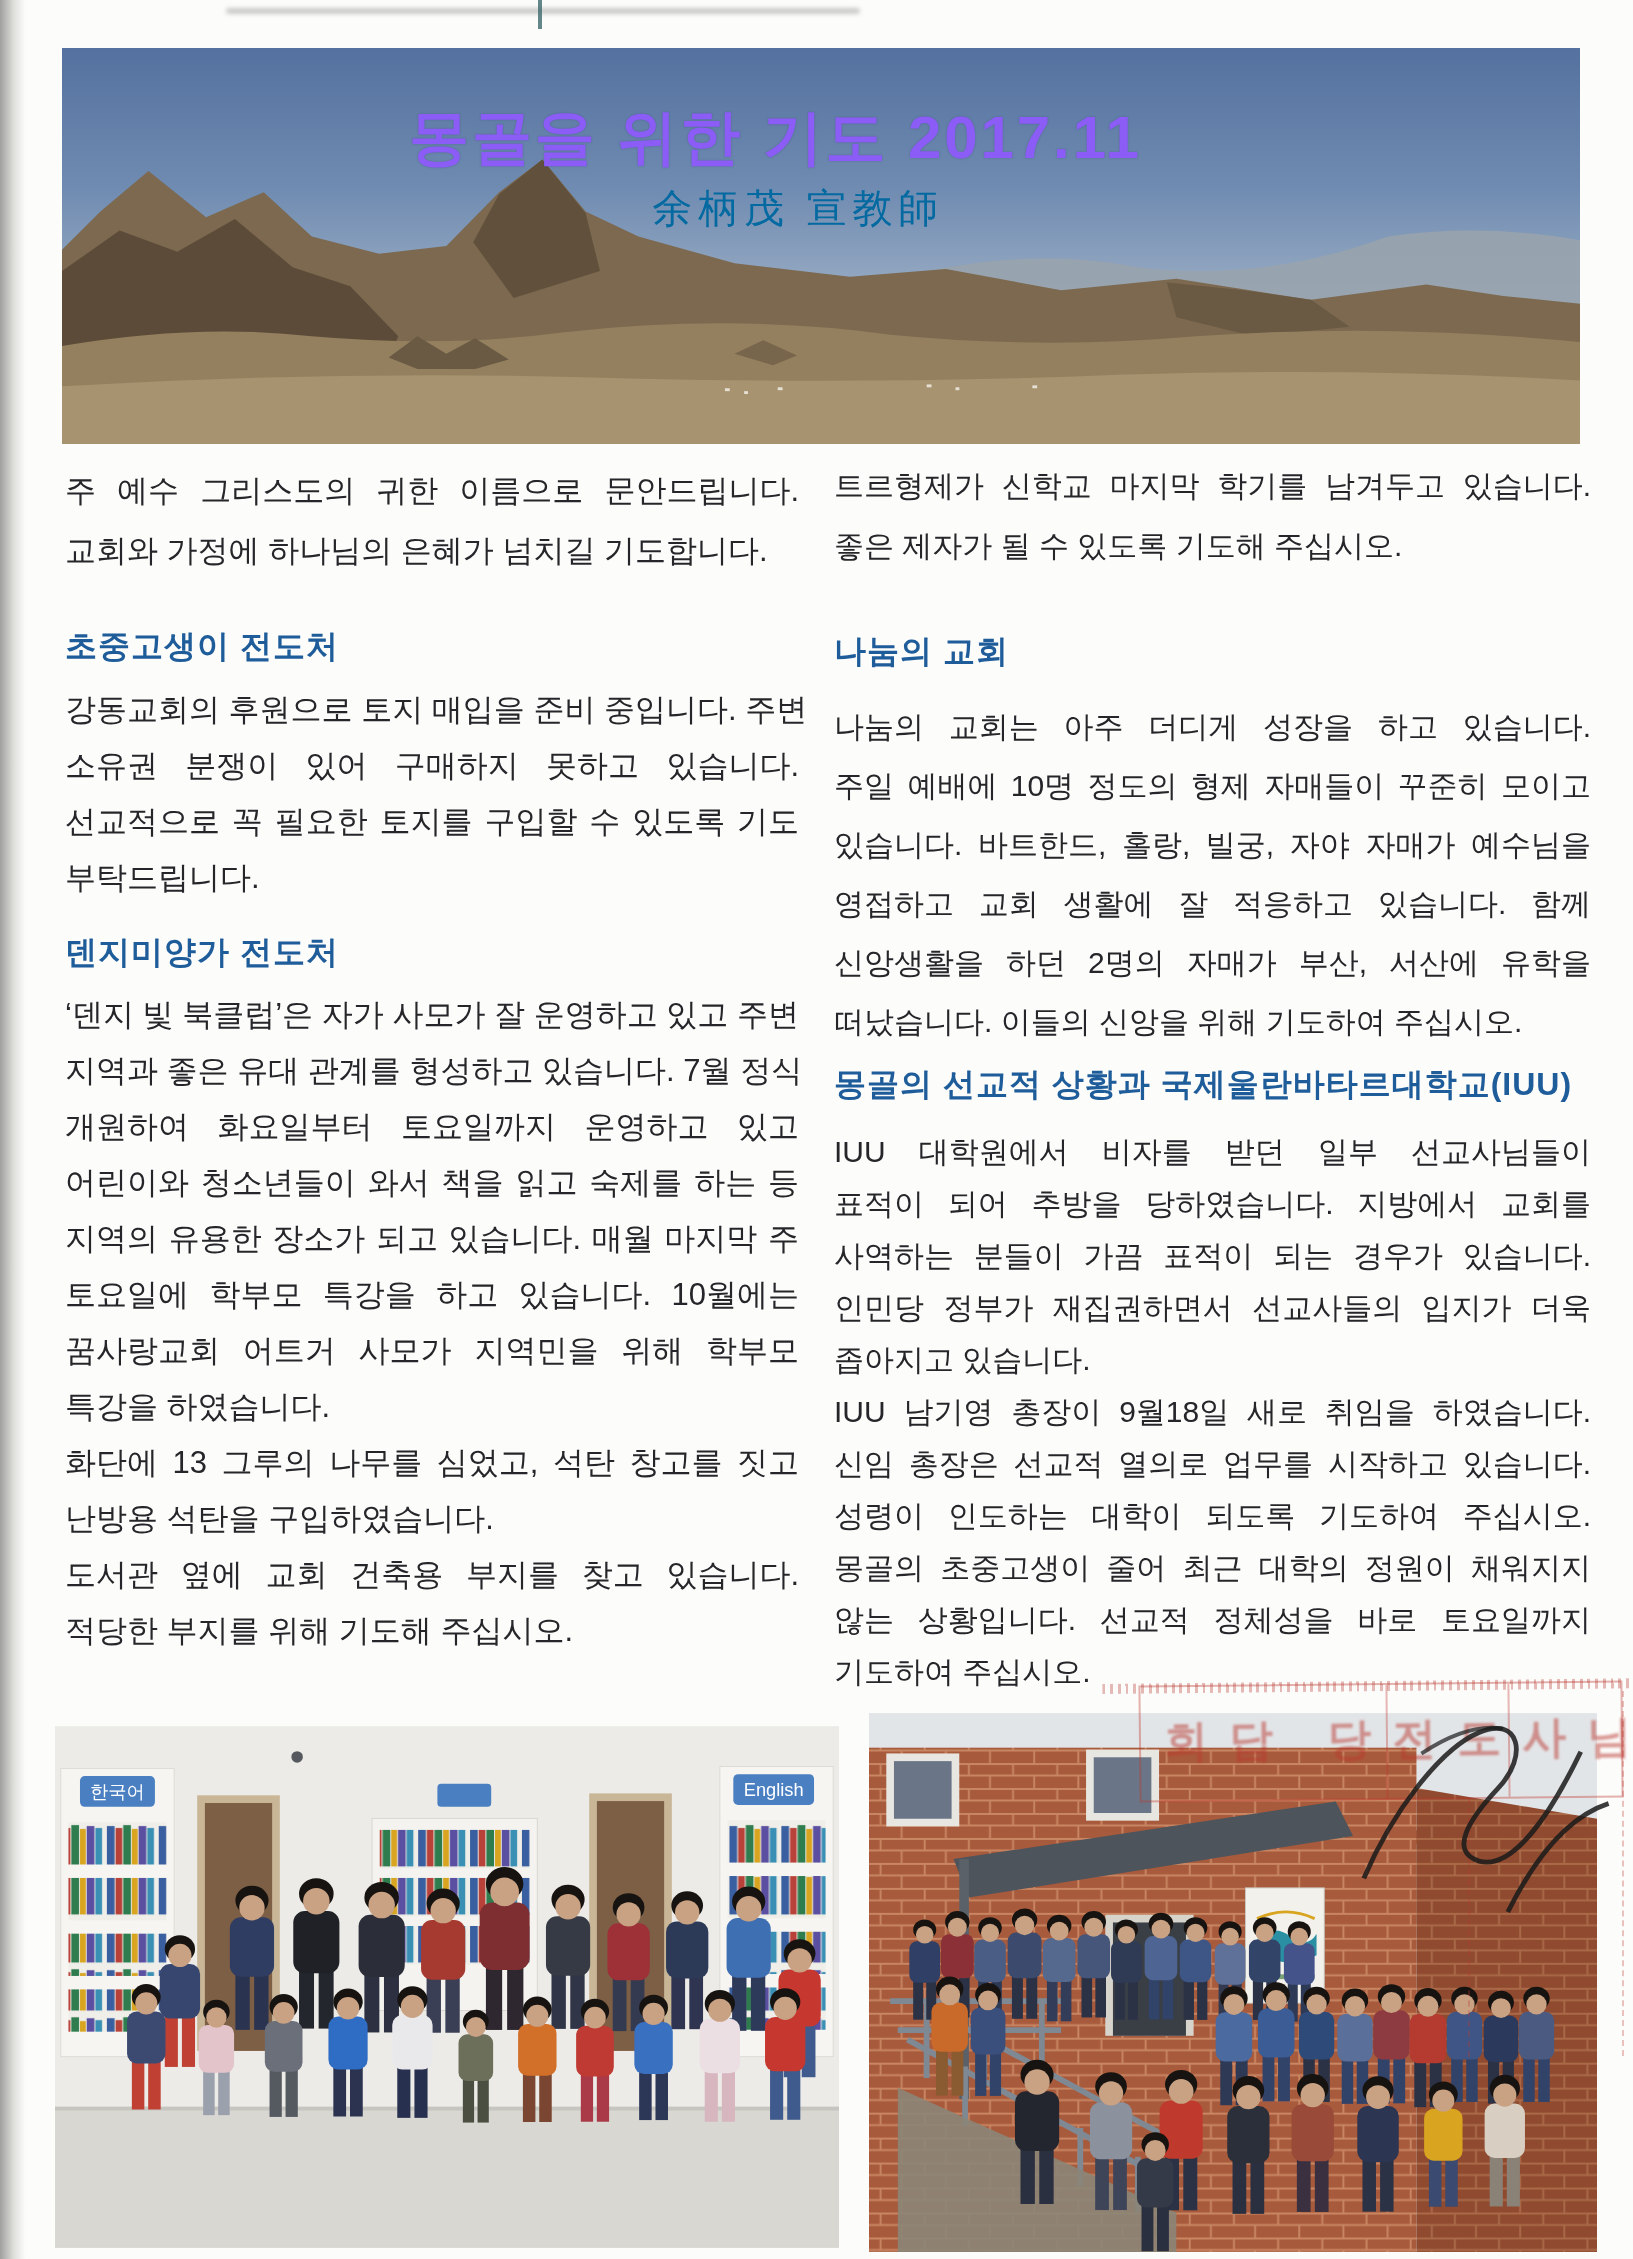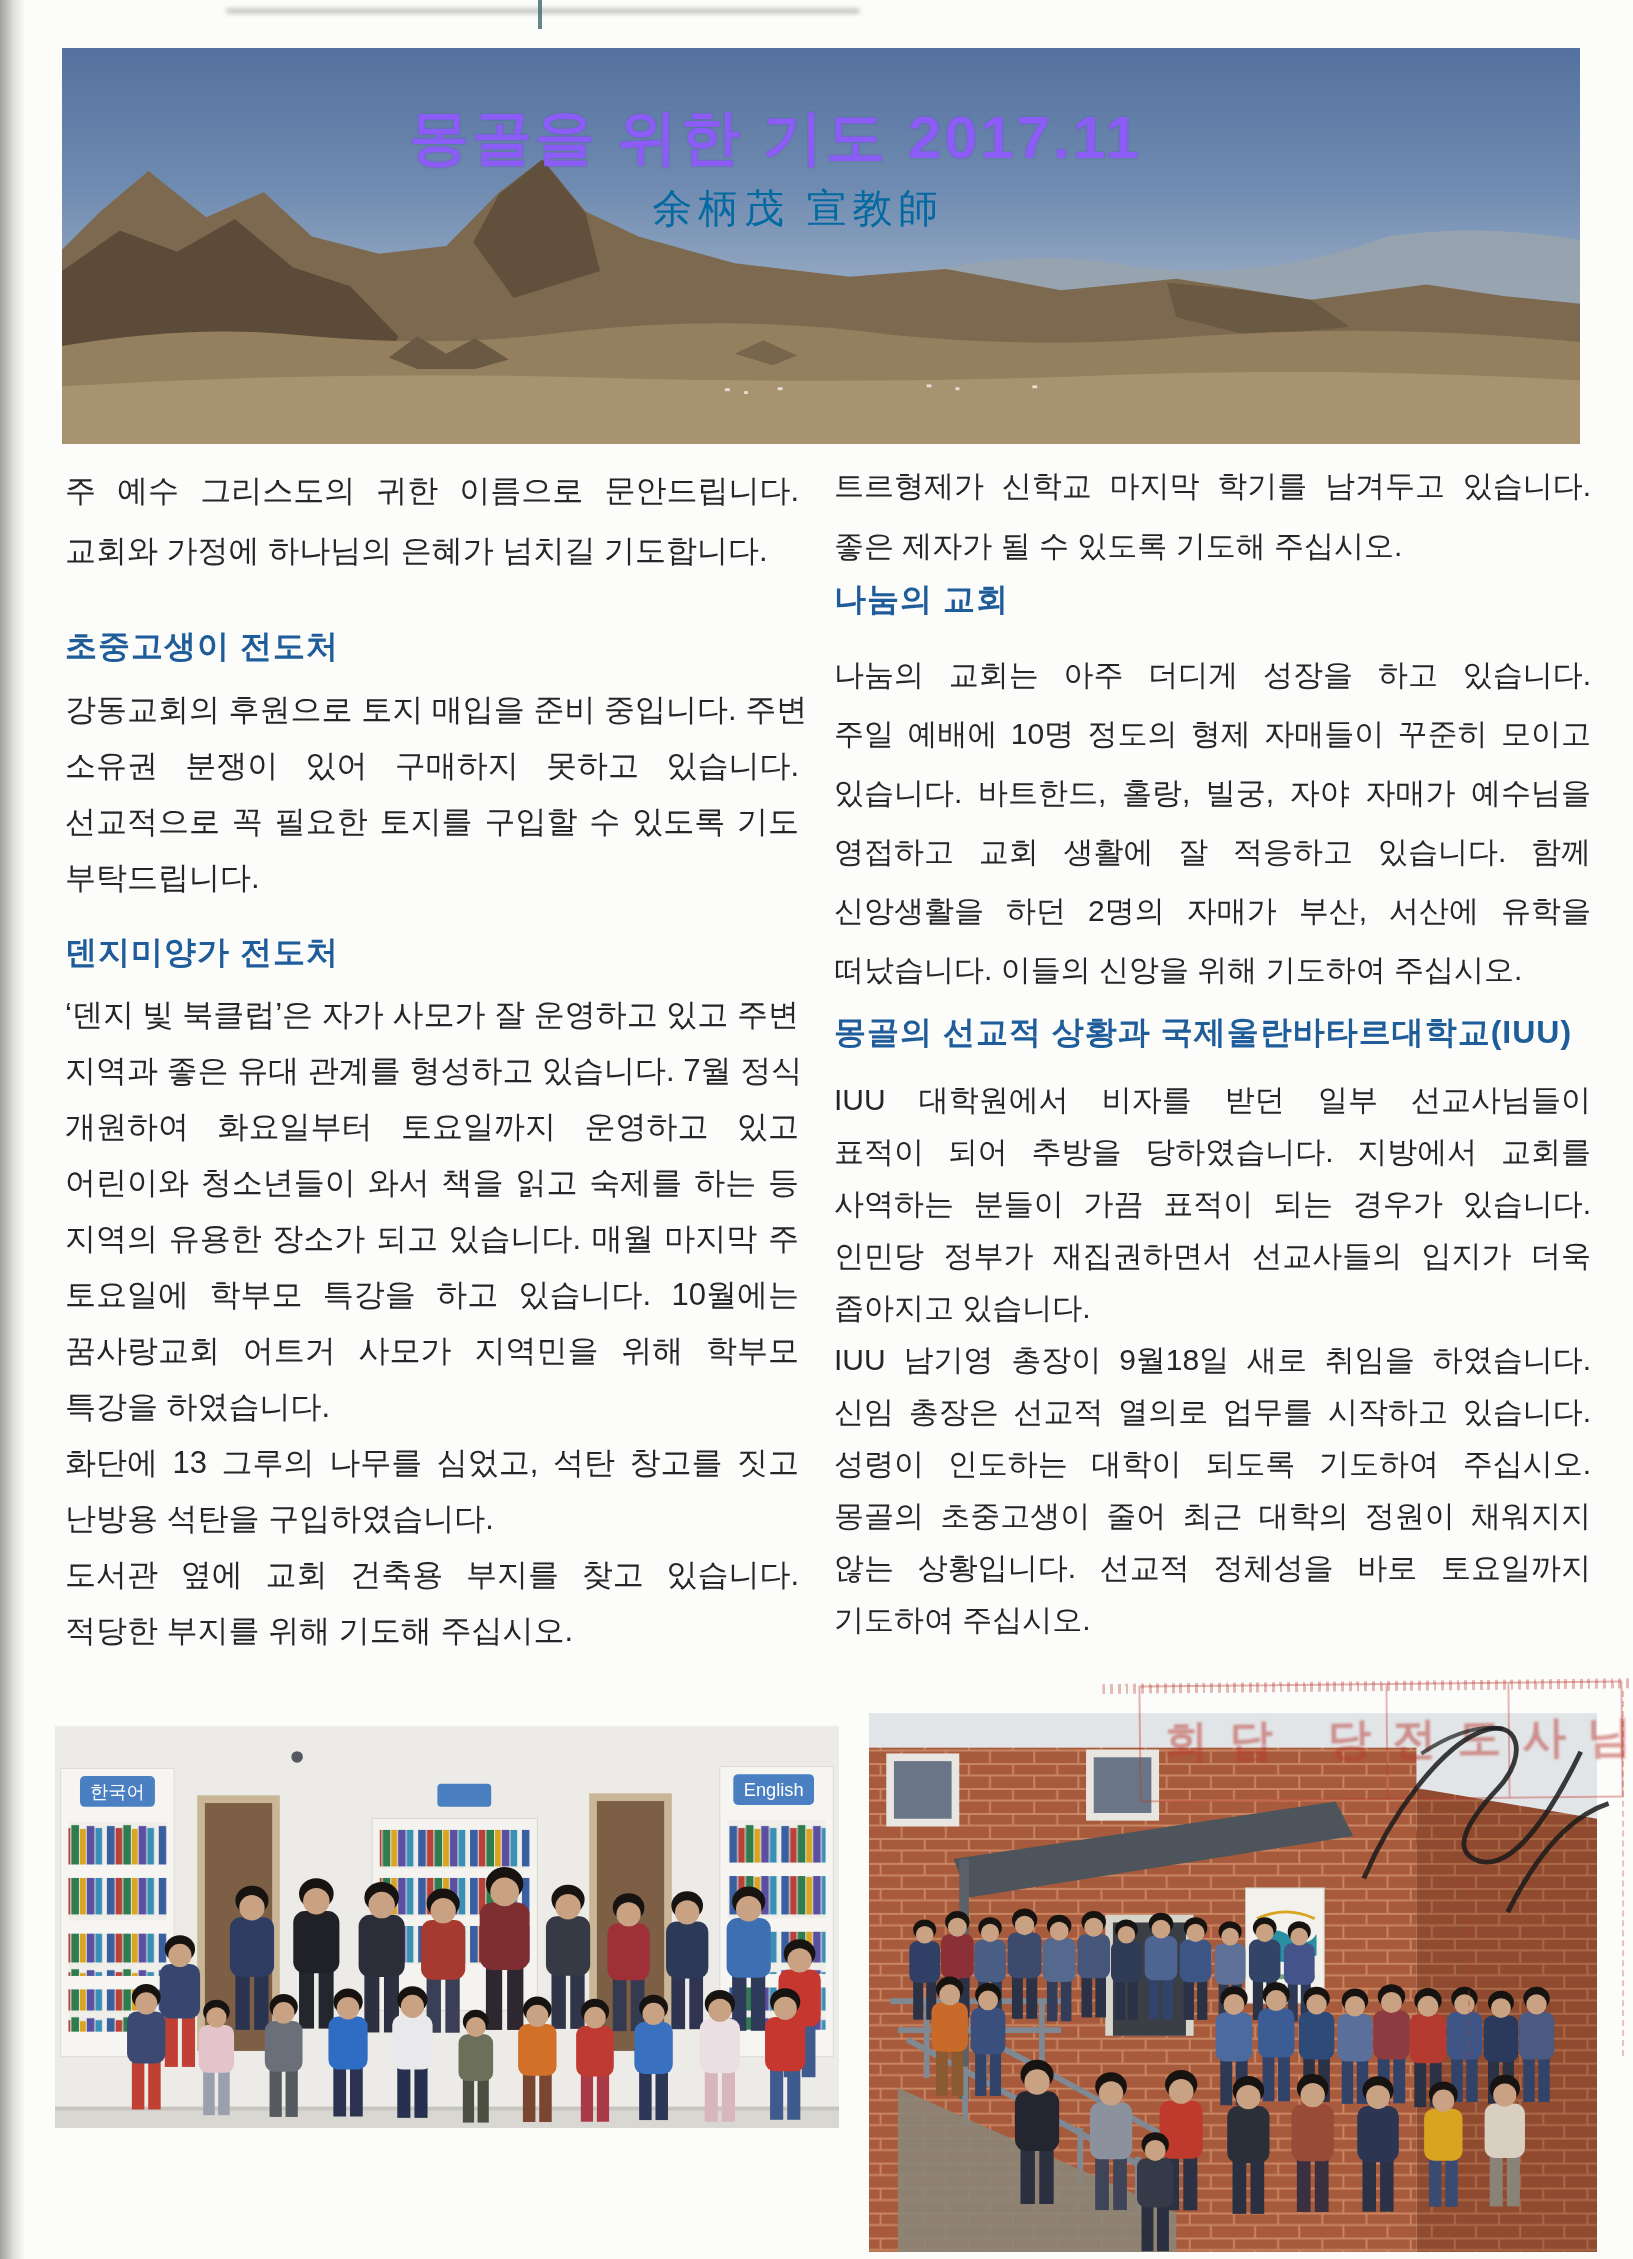--- a/index.html
+++ b/index.html
@@ -26,27 +26,27 @@
   .line{line-height:60px;text-align:justify;text-align-last:justify;white-space:nowrap;}
   .col-left .sec-body .line{line-height:56px;}
   .col-right .sec1 .line{line-height:59px;}
   .col-right .sec2 .line{line-height:52px;}
   .line.nj{text-align-last:left;}
   .sec-head{color:#1e5c9a;font-weight:bold;font-size:32px;line-height:46px;letter-spacing:1px;}
   .col-left .head1{margin-top:42px;}
   .col-left .body1{margin-top:13.4px;}
   .col-left .head2{margin-top:23px;}
   .col-left .body2{margin-top:11.5px;}
-  .col-right .head1{}
+  .col-right .head1{margin-top:52px;}
   .col-right .body1{margin-top:23px;}
   .col-right .head2{margin-top:9.6px;}
   .col-right .body2{margin-top:19px;}
   
   .photo{position:absolute;overflow:hidden;}
-  .photo-left{left:55px;top:1726px;width:784px;height:402px;}
+  .photo-left{left:55px;top:1726px;width:784px;height:522px;}
   .photo-right{left:869px;top:1713px;width:728px;height:539px;}
   
   .stamp{position:absolute;left:1139px;top:1683px;width:480px;height:113px;
     border:2.9px solid rgba(190,55,45,.38);transform:rotate(-.6deg);}
   .stamp-band{position:absolute;left:-38px;top:-3.8px;width:538px;height:9.6px;opacity:.55;
     background:repeating-linear-gradient(90deg,rgba(180,50,40,.6) 0 2.9px,transparent 2.9px 7.7px);}
   .stamp-div{position:absolute;top:0;width:1.9px;height:100%;background:rgba(190,55,45,.35);}
   .stamp-text{position:absolute;left:23px;top:25px;width:442px;color:rgba(185,55,45,.5);
     font-size:44px;font-weight:bold;letter-spacing:21px;filter:blur(1.2px);white-space:nowrap;}
   .red-dash{position:absolute;width:0;border-left:2.9px dashed rgba(190,55,45,.3);}

